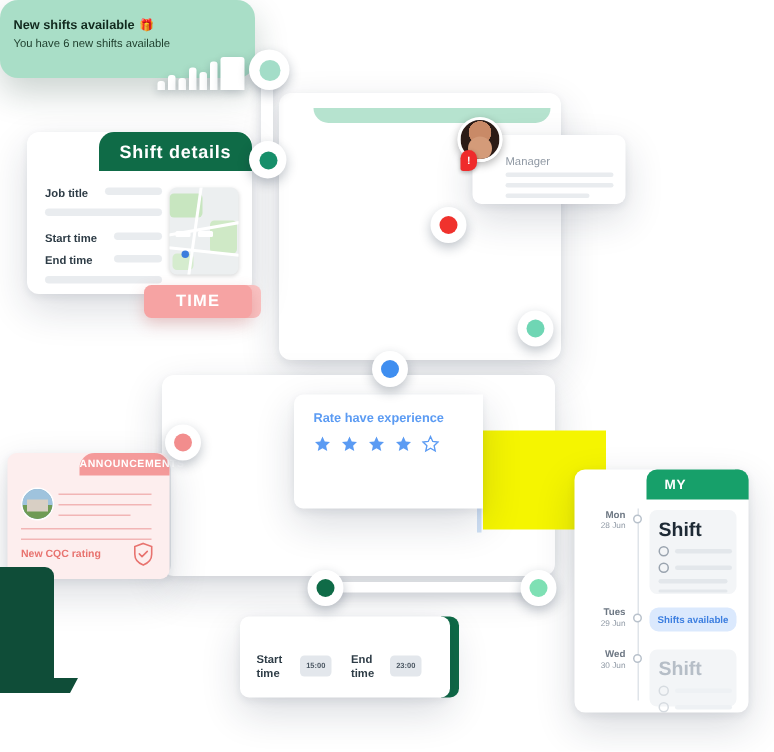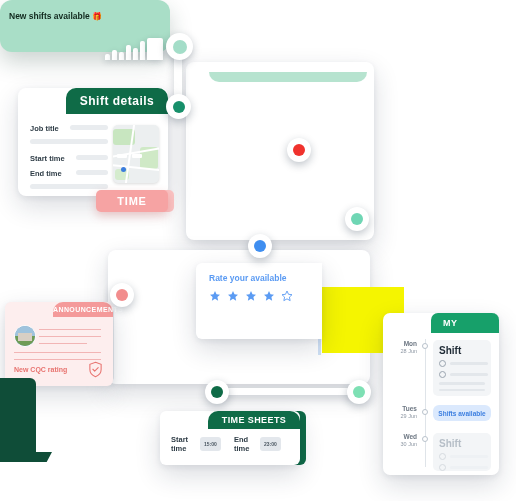--- a/index.html
+++ b/index.html
@@ -119,21 +119,21 @@
      border-radius:7px 7px 0 0;text-align:left;padding-left:12px;box-sizing:border-box;}
   #sch-corner{position:absolute;left:490px;top:313px;width:9px;height:20px;background:#0f8a5a;border-radius:0 7px 0 0;}
   .sch-row{position:absolute;left:0;width:116px;}
   .sch-date{position:absolute;left:6px;width:28px;text-align:right;color:#8d97a3;}
   .sch-date b{display:block;font-size:6.5px;color:#6d7783;}
   .sch-date i{display:block;font-style:normal;font-size:5.5px;margin-top:1px;}
   .sch-node{position:absolute;left:39px;width:6px;height:6px;border-radius:50%;
      border:1.2px solid #b9c2cc;background:#fff;box-sizing:border-box;}
   .sch-line{position:absolute;left:41.5px;width:1px;background:#dfe4e9;}
   .sch-box{position:absolute;left:50px;width:58px;border-radius:5px;background:#f3f5f7;}
-  .sch-box .t{font-size:10px;font-weight:bold;color:#1e2a35;margin:5px 0 0 6px;}
+  .sch-box .t{font-size:13px;font-weight:bold;color:#1e2a35;margin:5px 0 0 6px;}
   .sch-box.dim .t{color:#b6bec7;}
   .sch-box .ir{display:flex;align-items:center;gap:4px;margin:4px 0 0 6px;}
   .sch-box .ico{width:7px;height:7px;border-radius:50%;border:1px solid #9aa4af;box-sizing:border-box;flex:none;}
   .sch-box.dim .ico{border-color:#d6dbe0;}
   .sch-box .ln{height:2.5px;border-radius:2px;background:#e3e7eb;}
   .sch-avail{position:absolute;left:50px;width:58px;height:16px;border-radius:6px;background:#dbe9fd;
      display:flex;align-items:center;justify-content:center;
      font-size:6.5px;font-weight:bold;color:#3d7fe0;}
 
   
@@ -172,22 +172,31 @@
   <div class="line" style="left:168px;top:44px;width:20px;height:8px;"></div>
   <div class="line" style="left:174px;top:44px;width:8px;height:62px;"></div>
   <div class="line" style="left:214px;top:388px;width:148px;height:7px;"></div>
 
   <div id="notif-shadow"></div>
   <div id="notification">
     <div class="n-title">
       <span>New shifts available</span>
       <span class="n-emoji">🎁</span>
     </div>
-  </div>
-
+    <div class="n-sub">You have 6 new shifts available</div>
+  </div>
+
+  <div class="card" id="manager">
+    <div class="av"></div>
+    <div class="badge">!</div>
+    <div class="mlabel">Manager</div>
+    <div class="bar" style="top:25px;width:72px;"></div>
+    <div class="bar" style="top:32px;width:72px;"></div>
+    <div class="bar" style="top:39px;width:56px;"></div>
+  </div>
 
   <div class="card" id="shift">
     <div class="card-head">Shift details</div>
     <div class="body">
       <div class="lbl" style="left:12px;top:10px;">Job title</div>
       <div class="bar" style="left:52px;top:11px;width:38px;"></div>
       <div class="bar" style="left:12px;top:25px;width:78px;"></div>
       <div class="lbl" style="left:12px;top:40px;">Start time</div>
       <div class="bar" style="left:58px;top:41px;width:32px;"></div>
       <div class="lbl" style="left:12px;top:55px;">End time</div>
@@ -206,21 +215,21 @@
       </div>
     </div>
   </div>
   <div id="claim-tail"></div>
   <button id="claim">TIME</button>
 
   <div id="yellow-edge"></div>
   <div id="yellow"></div>
 
   <div class="card" id="feedback">
-    <div class="fb-label">Rate your available</div>
+    <div class="fb-label">Rate have experience</div>
     <div class="stars">
       <span>
           <svg viewBox="0 0 24 24">
             <path d="M12 2l3 6.6 7 .8-5.2 4.8 1.5 7.1L12 17.7 5.7 21.3l1.5-7.1L2 9.4l7-.8z" fill="#5b9bf3"></path>
           </svg>
         </span>
       <span>
           <svg viewBox="0 0 24 24">
             <path d="M12 2l3 6.6 7 .8-5.2 4.8 1.5 7.1L12 17.7 5.7 21.3l1.5-7.1L2 9.4l7-.8z" fill="#5b9bf3"></path>
           </svg>
@@ -317,21 +326,20 @@
         <div class="ir">
             <span class="ico"></span>
             <span class="ln" style="width:38px;background:#eef1f4;"></span>
           </div>
       </div>
     </div>
   </div>
 
   <div id="ts-tail"></div>
   <div class="card" id="timesheets">
-    <div class="card-head">TIME SHEETS</div>
     <div class="ts-cell" style="left:11px;">
       <div class="ts-lbl">Start time</div>
     </div>
     <div class="ts-val" style="left:40px;">15:00</div>
     <div class="ts-cell" style="left:74px;">
       <div class="ts-lbl">End time</div>
     </div>
     <div class="ts-val" style="left:100px;">23:00</div>
   </div>
 

